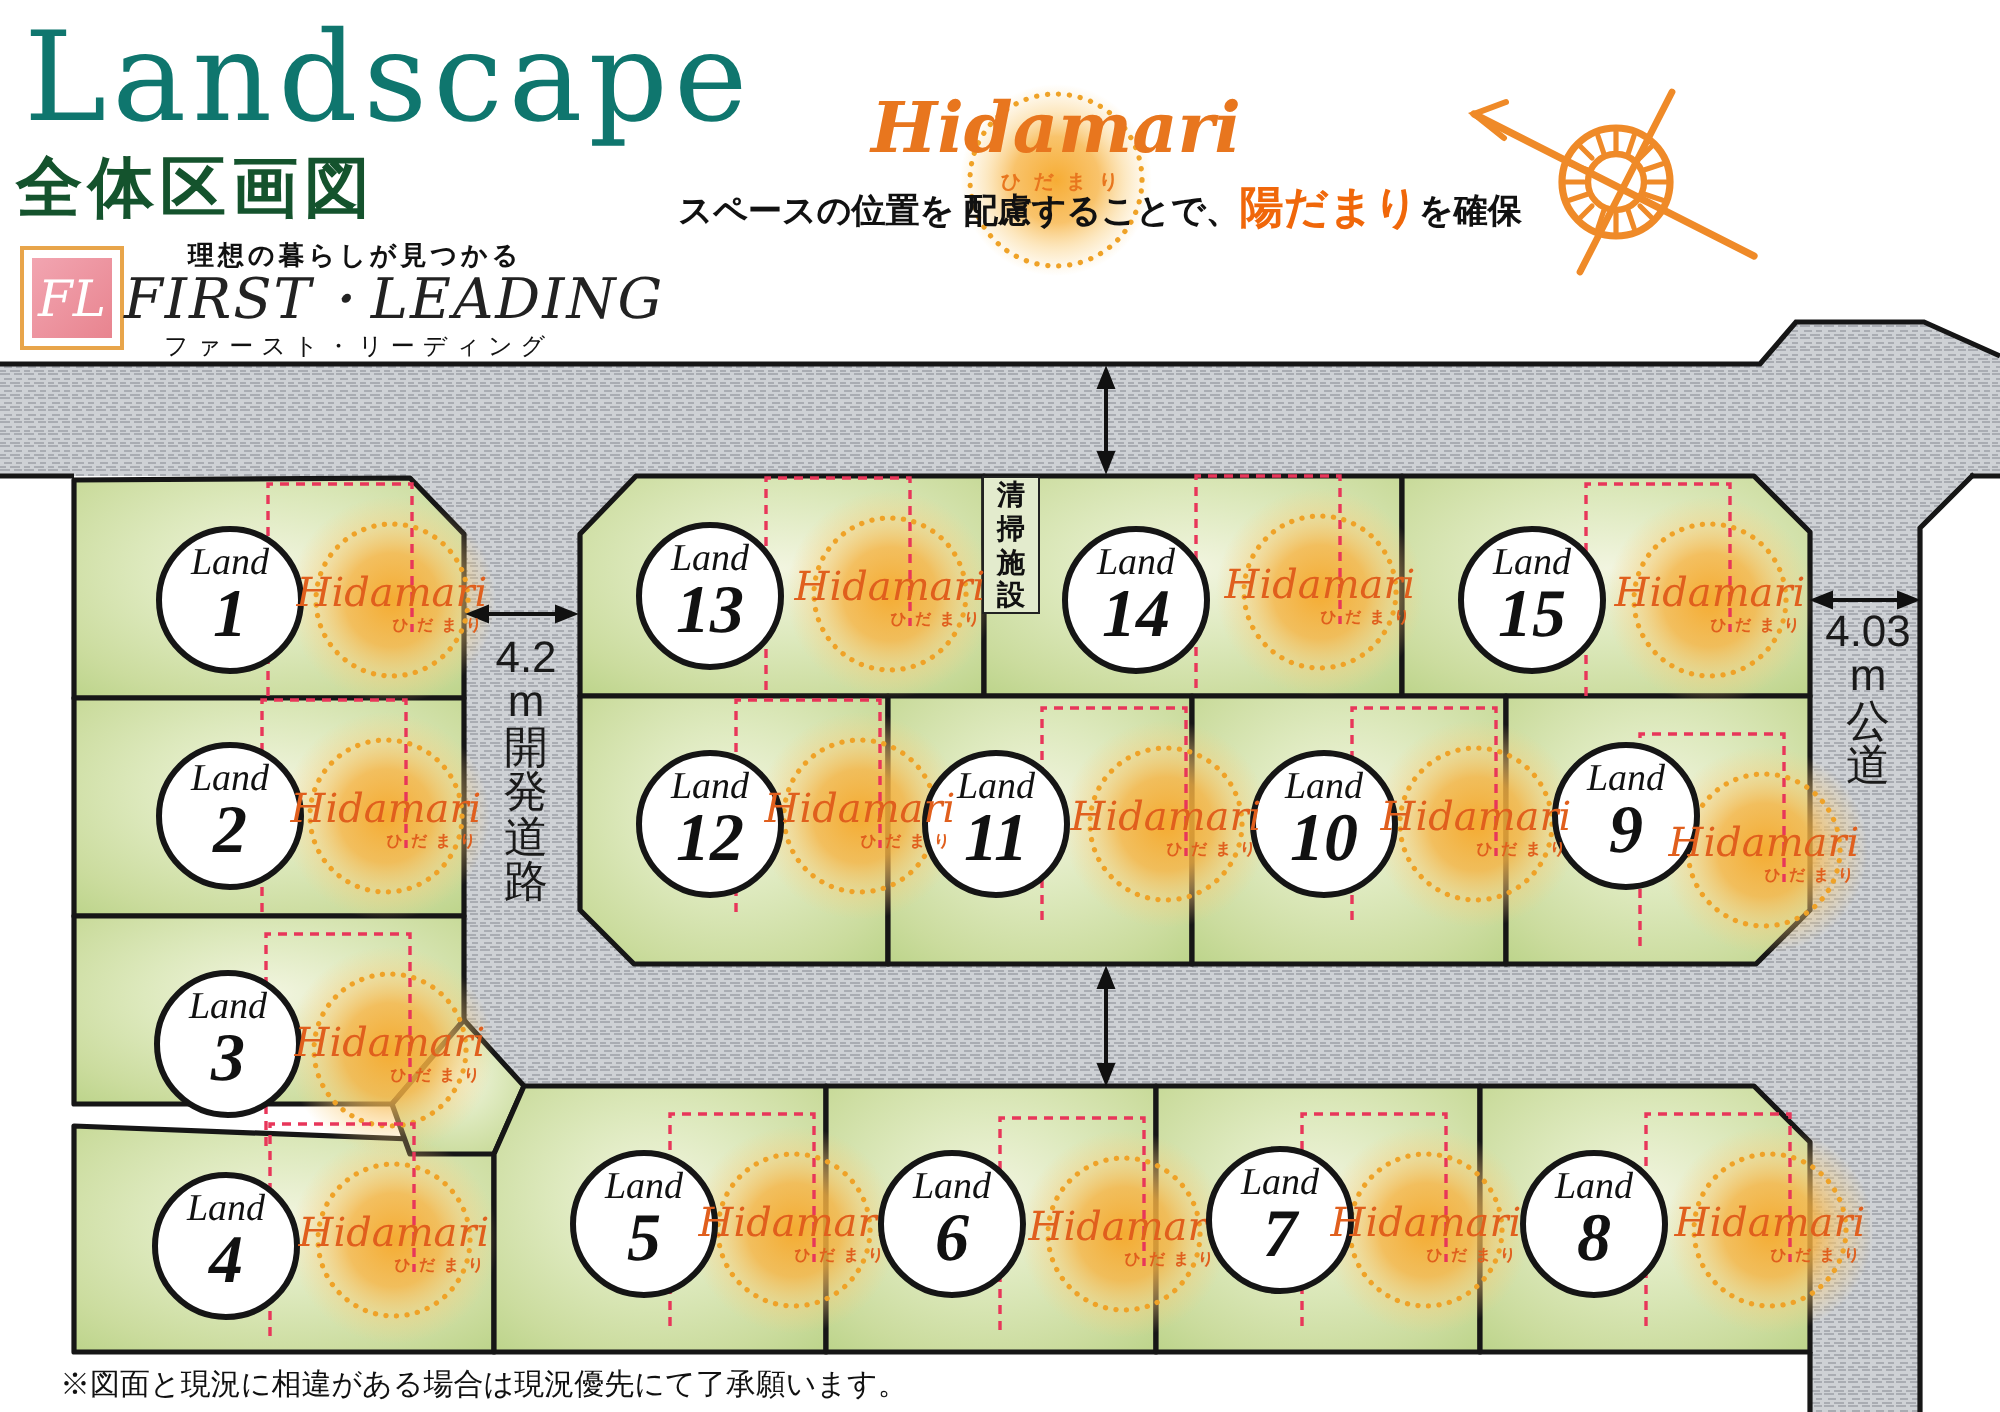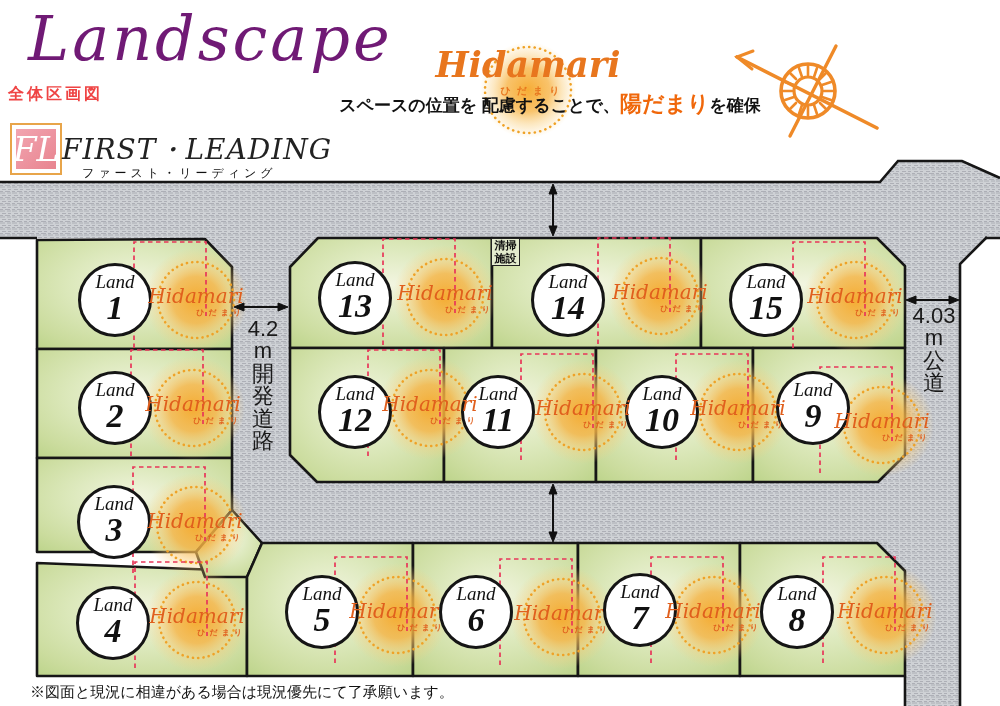--- a/index.html
+++ b/index.html
@@ -1,48 +1,48 @@
 <!DOCTYPE html>
 <html><head>
 <meta charset="utf-8">
 <style>
   html,body{margin:0;padding:0;background:#fff;}
   .stage{position:relative;width:1000px;height:706px;overflow:hidden;background:#fff;
          font-family:"Liberation Sans",sans-serif;color:#111;}
   svg{position:absolute;left:0;top:0;}
   .abs{position:absolute;}
   
-  .title{left:28px;top:2px;font-family:"DejaVu Serif",serif;font-style:italic;
-         font-size:62px;letter-spacing:3px;color:#701a75;}
-  .subtitle{left:8px;top:84px;font-size:16px;letter-spacing:3px;font-weight:bold;color:#ef4444;}
+  .title{left:12px;top:2px;font-family:"DejaVu Serif",serif;
+         font-size:62px;letter-spacing:3px;color:#0f766e;}
+  .subtitle{left:8px;top:72px;font-size:33px;letter-spacing:3px;font-weight:bold;color:#14532d;}
   .fl-box{left:10px;top:123px;width:48px;height:48px;border:2px solid #e8a54a;background:#fff;
           display:flex;align-items:center;justify-content:center;}
   .fl-inner{width:40px;height:40px;background:linear-gradient(135deg,#f2a5b1,#e8848f);
             display:flex;align-items:center;justify-content:center;
-            font-family:"DejaVu Serif",serif;font-style:italic;font-size:34px;color:#fff;}
+            font-family:"DejaVu Serif",serif;font-style:italic;font-size:25px;color:#fff;}
   .tagline{left:94px;top:119px;font-size:13px;font-weight:bold;letter-spacing:2px;}
   .company{left:62px;top:131px;font-family:"DejaVu Serif",serif;font-style:italic;
            font-size:28px;letter-spacing:1px;color:#222;}
   .company-kana{left:82px;top:165px;font-size:12px;letter-spacing:4px;}
   .brand{left:418px;top:44px;width:220px;text-align:center;font-family:"DejaVu Serif",serif;
          font-style:italic;font-size:35px;color:#e8761e;font-weight:bold;}
   .brand-kana{left:468px;top:84px;width:130px;text-align:center;font-size:10px;
               letter-spacing:6px;color:#e8761e;font-weight:bold;}
   .promo{left:330px;top:89px;width:440px;text-align:center;font-size:17px;font-weight:bold;color:#111;}
   .promo .hl{color:#f0670a;font-size:22px;}
   
   .road-label{font-size:23px;color:#1a1a1a;}
   .rl-top{left:572px;top:196px;}
   .rl-mid{left:572px;top:499px;}
   .v-label{display:flex;flex-direction:column;align-items:center;line-height:1.02;
            font-size:22px;color:#1a1a1a;}
   .vl-left{left:238px;top:318px;width:50px;}
   .vl-right{left:908px;top:305px;width:52px;}
   .facility{left:491px;top:238px;width:27px;background:#e3ebcd;border:1.5px solid #222;
-            font-size:11px;line-height:1.2;text-align:center;font-weight:bold;color:#111;}
+            font-size:14px;line-height:1.2;text-align:center;font-weight:bold;color:#111;}
   
   .land-circle{position:absolute;width:74px;height:74px;border-radius:50%;background:#fff;
                border:3px solid #151515;box-sizing:border-box;display:flex;flex-direction:column;
                align-items:center;justify-content:center;}
   .land-word{font-family:"Liberation Serif",serif;font-style:italic;font-size:19px;
              line-height:1;margin-top:-4px;}
   .land-num{font-family:"Liberation Serif",serif;font-style:italic;font-size:34px;
             font-weight:bold;line-height:1;margin-top:0px;}
   .hida{position:absolute;width:130px;text-align:center;color:#e05f1d;pointer-events:none;}
   .hida .hw{font-family:"DejaVu Serif",serif;font-style:italic;font-size:20px;line-height:1;}
@@ -206,20 +206,21 @@
       <polygon points="906,300 916,296 916,304"></polygon>
       <polygon points="959,300 949,296 949,304"></polygon>
     </g>
   </svg>
 
   <div class="abs title">Landscape</div>
   <div class="abs subtitle">全体区画図</div>
   <div class="abs fl-box">
     <div class="fl-inner">FL</div>
   </div>
+  <div class="abs tagline">理想の暮らしが見つかる</div>
   <div class="abs company-kana">ファースト・リーディング</div>
   <div class="abs company">FIRST・LEADING</div>
 
   <div class="abs brand">Hidamari</div>
   <div class="abs brand-kana">ひだまり</div>
   <div class="abs promo">
     <span>スペースの位置を 配慮することで、</span><span class="hl">陽だまり</span><span>を確保</span>
   </div>
 
   <div class="abs v-label vl-left">

